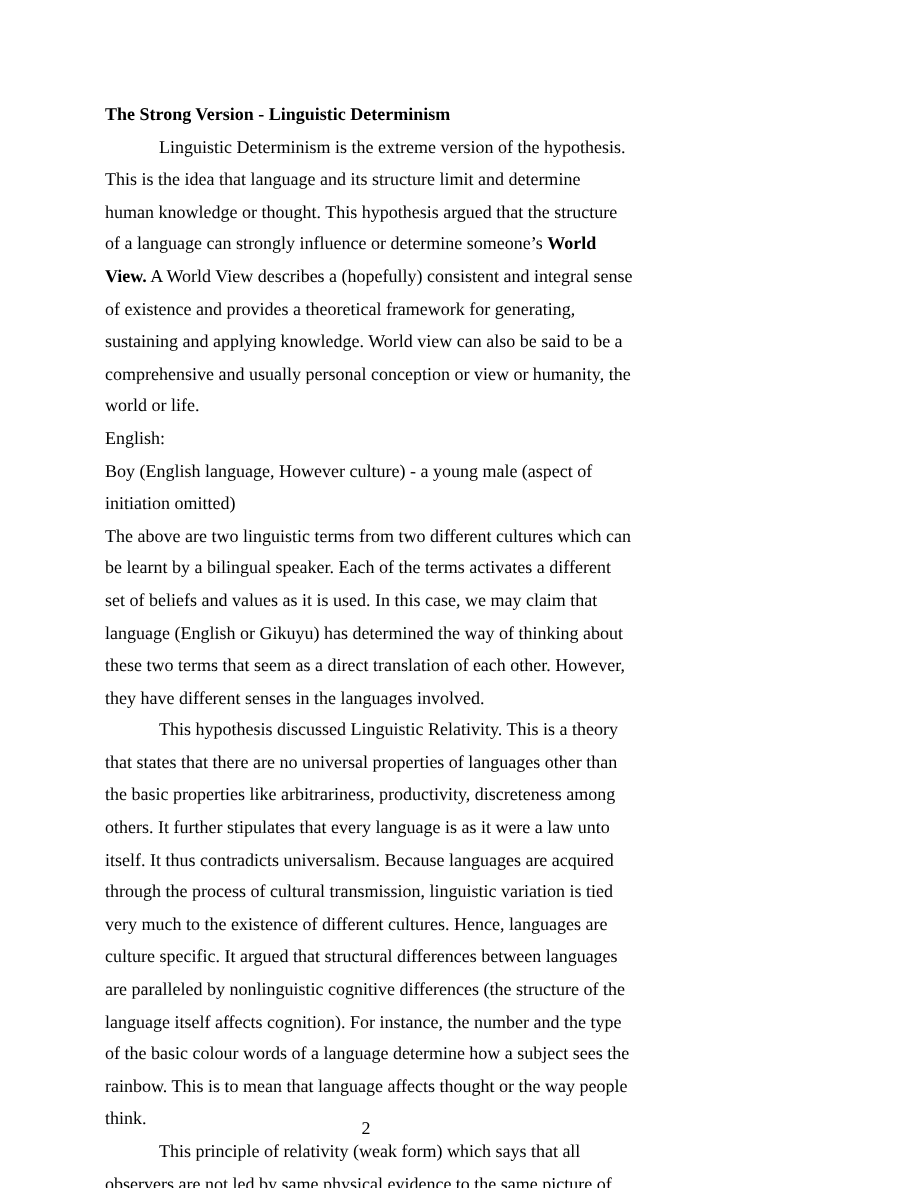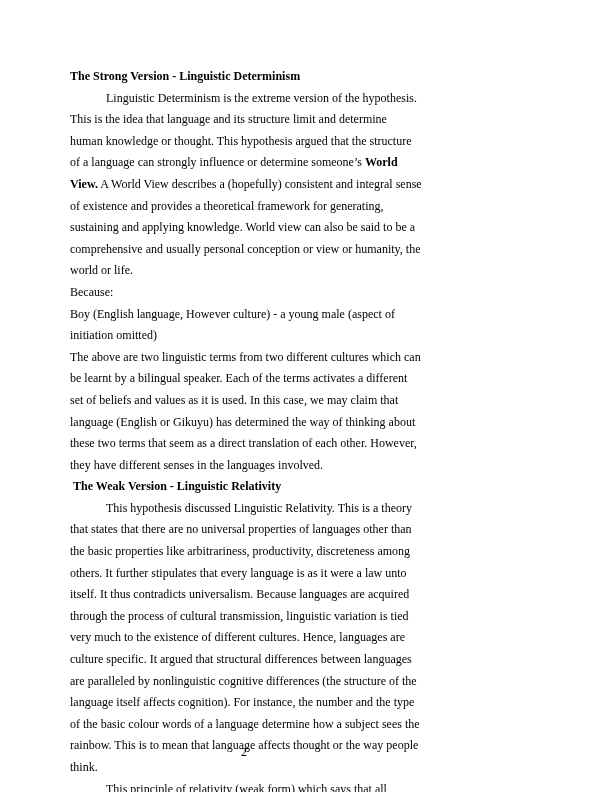--- a/index.html
+++ b/index.html
@@ -56,28 +56,27 @@
 </head>
 <body>
 
 <div class="page">
   <div class="doc">
 
     <p class="heading">The Strong Version - Linguistic Determinism</p>
 
     <p class="para-indent"><span>Linguistic Determinism is the extreme version of the hypothesis. This is the idea that language and its structure limit and determine human knowledge or thought. This hypothesis argued that the structure of a language can strongly influence or determine someone’s </span><span class="bold-run">World View.</span><span> A World View describes a (hopefully) consistent and integral sense of existence and provides a theoretical framework for generating, sustaining and applying knowledge. World view can also be said to be a comprehensive and usually personal conception or view or humanity, the world or life.</span></p>
 
-    <p>Because:</p>
+    <p>English:</p>
 
 
     <p>Boy (English language, However culture) - a young male (aspect of initiation omitted)</p>
 
     <p>The above are two linguistic terms from two different cultures which can be learnt by a bilingual speaker. Each of the terms activates a different set of beliefs and values as it is used. In this case, we may claim that language (English or Gikuyu) has determined the way of thinking about these two terms that seem as a direct translation of each other. However, they have different senses in the languages involved.</p>
 
-    <p class="heading heading-weak">The Weak Version - Linguistic Relativity</p>
 
     <p class="para-indent">This hypothesis discussed Linguistic Relativity. This is a theory that states that there are no universal properties of languages other than the basic properties like arbitrariness, productivity, discreteness among others. It further stipulates that every language is as it were a law unto itself. It thus contradicts universalism. Because languages are acquired through the process of cultural transmission, linguistic variation is tied very much to the existence of different cultures. Hence, languages are culture specific. It argued that structural differences between languages are paralleled by nonlinguistic cognitive differences (the structure of the language itself affects cognition). For instance, the number and the type of the basic colour words of a language determine how a subject sees the rainbow. This is to mean that language affects thought or the way people think.</p>
 
     <p class="para-indent">This principle of relativity (weak form) which says that all observers are not led by same physical evidence to the same picture of the universe, unless their linguistic backgrounds are similar or in some way can be regulated. In other words, the structure of a language affects the way in which its speakers are able to conceptualize their world view. An example of this comes</p>
 
   </div>
 
   <div class="page-number">2</div>
 </div>
 

